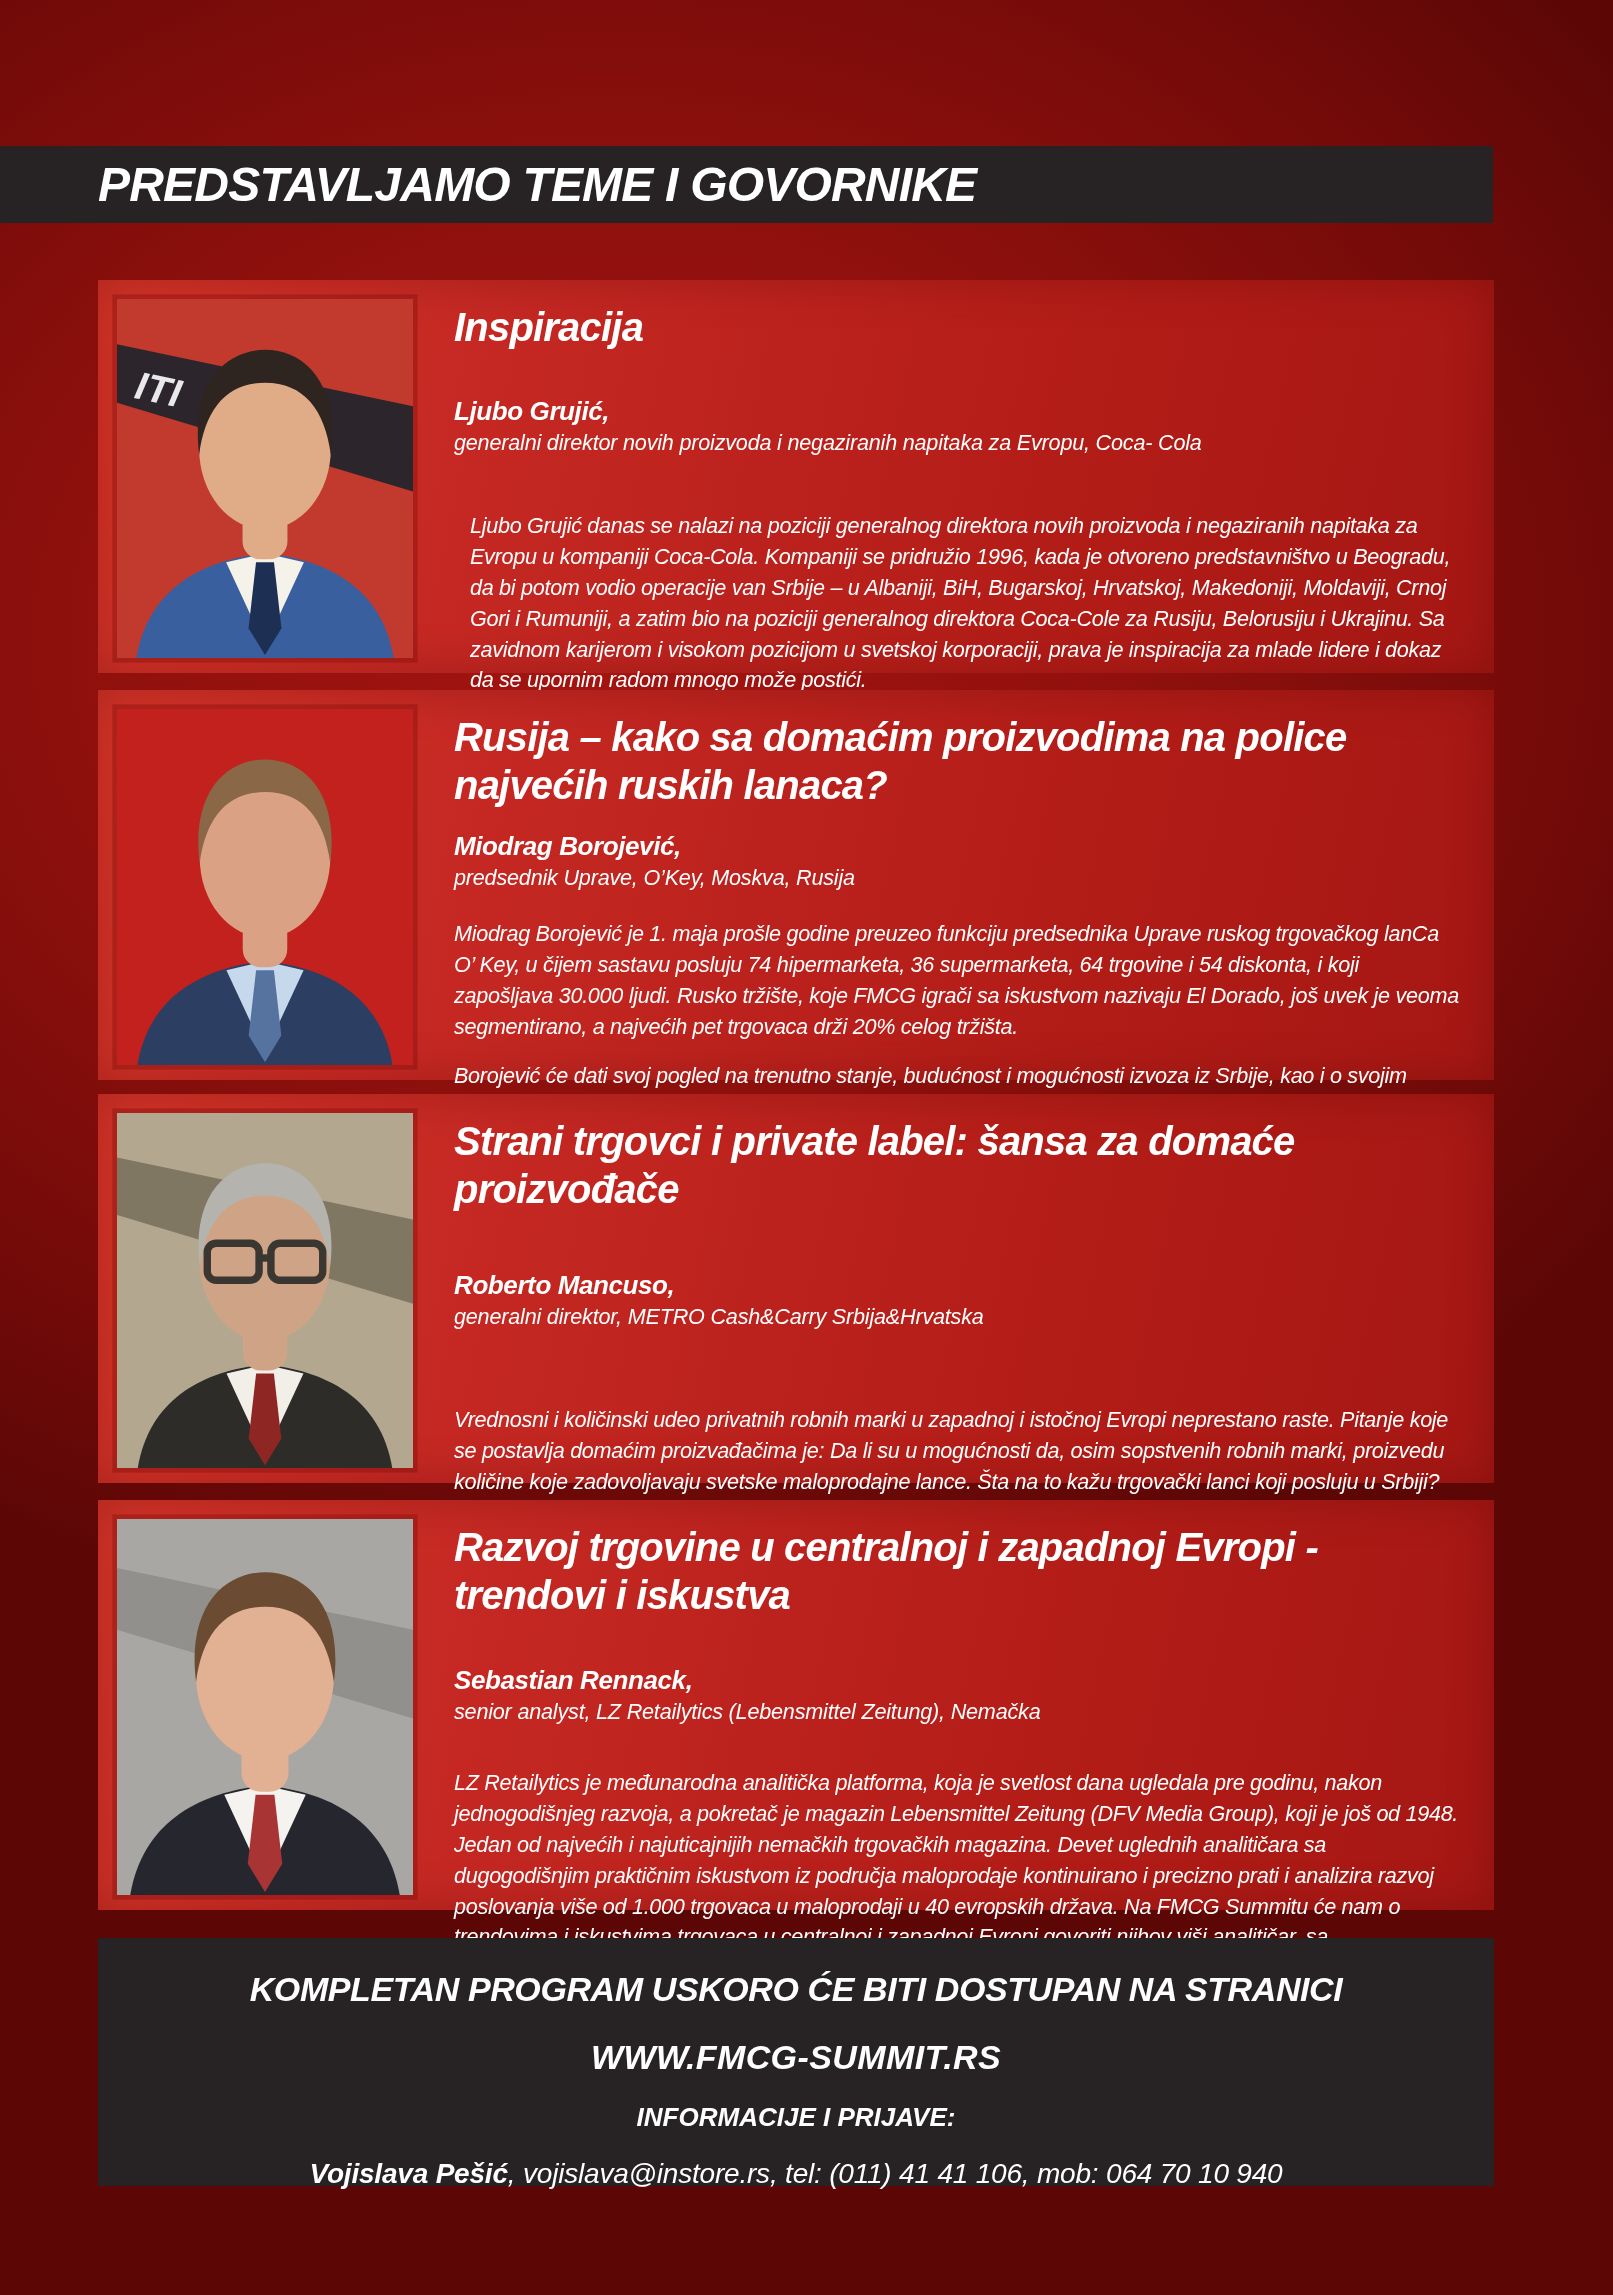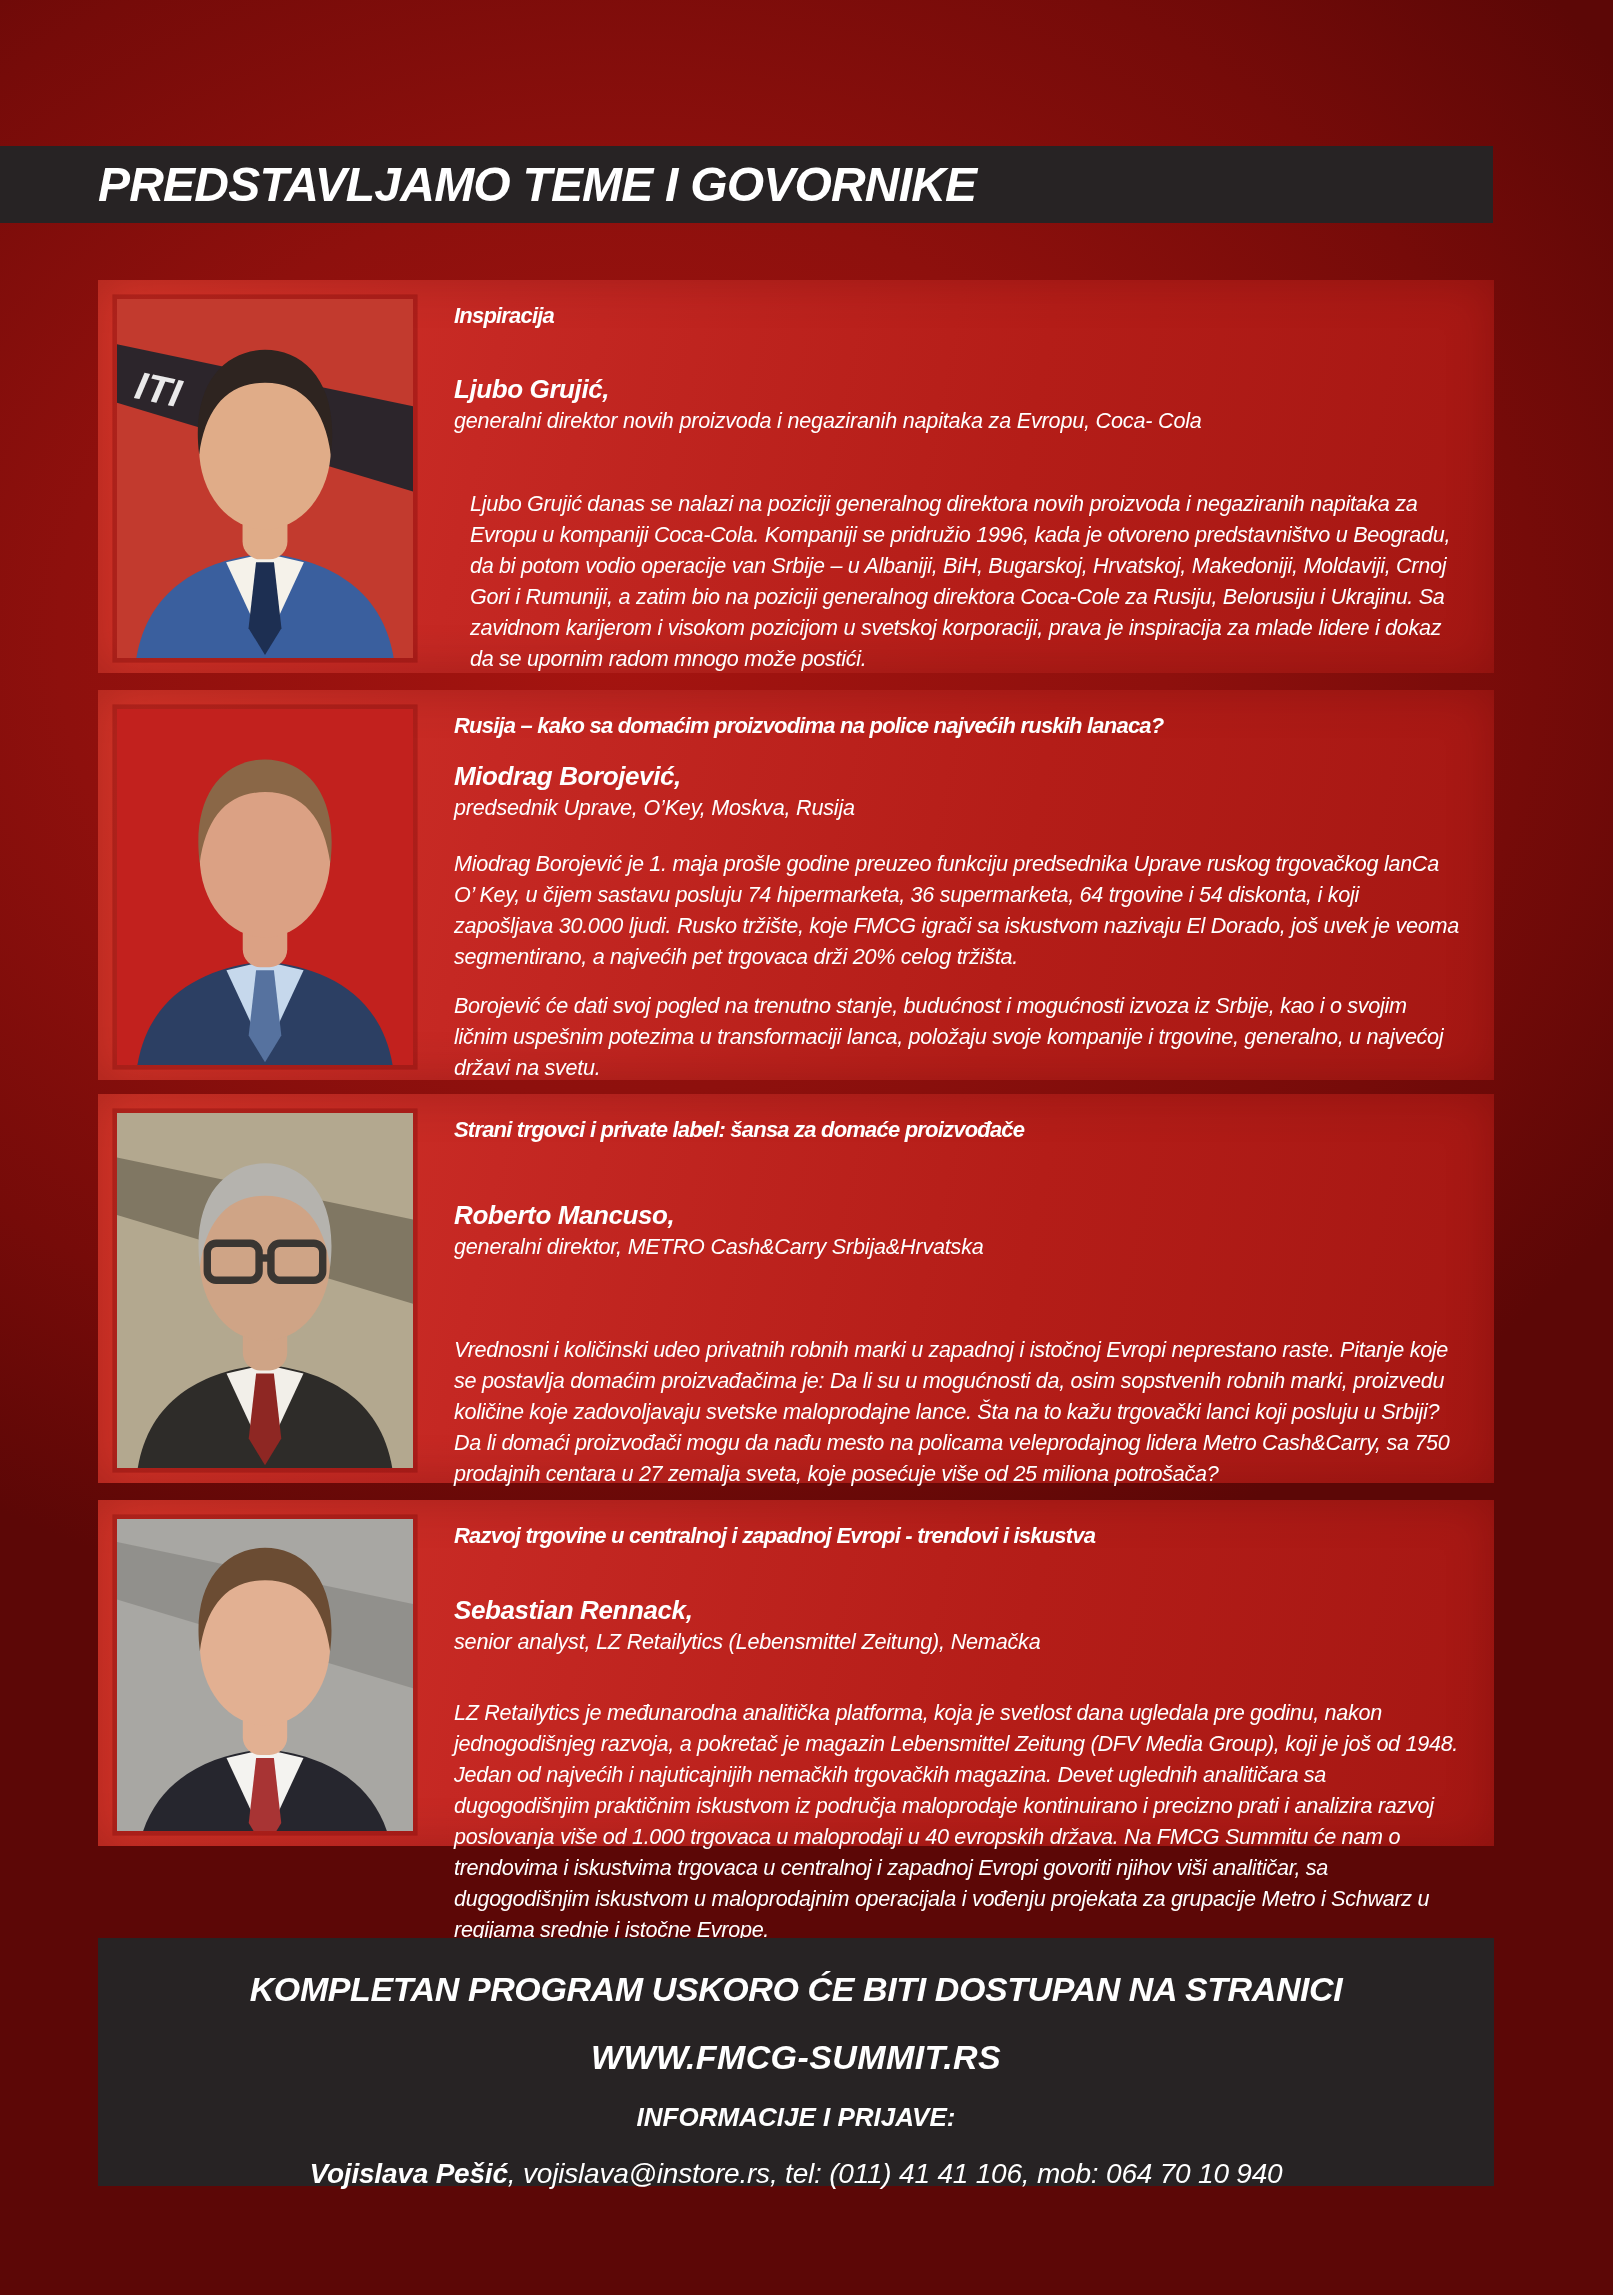--- a/index.html
+++ b/index.html
@@ -17,29 +17,29 @@
     margin:0 0 0 98px;font-size:48px;font-weight:bold;letter-spacing:-0.8px;line-height:1;
   }
   .card{
     position:absolute;left:98px;width:1396px;
     background:linear-gradient(102deg,#d43428 0%,#c52823 28%,#b41d18 65%,#a51713 100%);
     box-shadow:inset 0 0 46px rgba(60,0,0,0.25);
   }
   #card1{top:280px;height:393px;}
   #card2{top:690px;height:390px;}
   #card3{top:1094px;height:389px;}
-  #card4{top:1500px;height:346px;}
+  #card4{top:1500px;height:410px;}
   .photo-frame{
     position:absolute;left:19px;top:18.5px;bottom:15.4px;width:296px;
     background:#9c1512;box-shadow:0 0 0 4.6px rgba(120,10,8,0.35);
   }
   .photo-frame svg{position:absolute;inset:0;width:100%;height:100%;display:block;}
   .content{position:absolute;left:356px;right:32px;top:0;}
   .topic{
-    margin:23px 0 0 0;font-size:22px;font-weight:bold;line-height:1.2;letter-spacing:-0.8px;
+    margin:23px 0 0 0;font-size:40px;font-weight:bold;line-height:1.2;letter-spacing:-0.8px;
   }
   .speaker{font-size:26px;font-weight:bold;letter-spacing:-0.4px;}
   .role{font-size:21.6px;margin-top:3.1px;letter-spacing:-0.2px;}
   .bio{
     margin:0;font-size:21.6px;line-height:1.43;letter-spacing:-0.3px;
   }
   #card1 .speaker{margin-top:45px;}  #card1 .bio{margin-top:55px;margin-left:16px;}
   #card2 .topic{max-width:947px;}
   #card2 .speaker{margin-top:22px;}  #card2 .bio{margin-top:28px;}
   #card2 .bio + .bio{margin-top:18.5px;}

